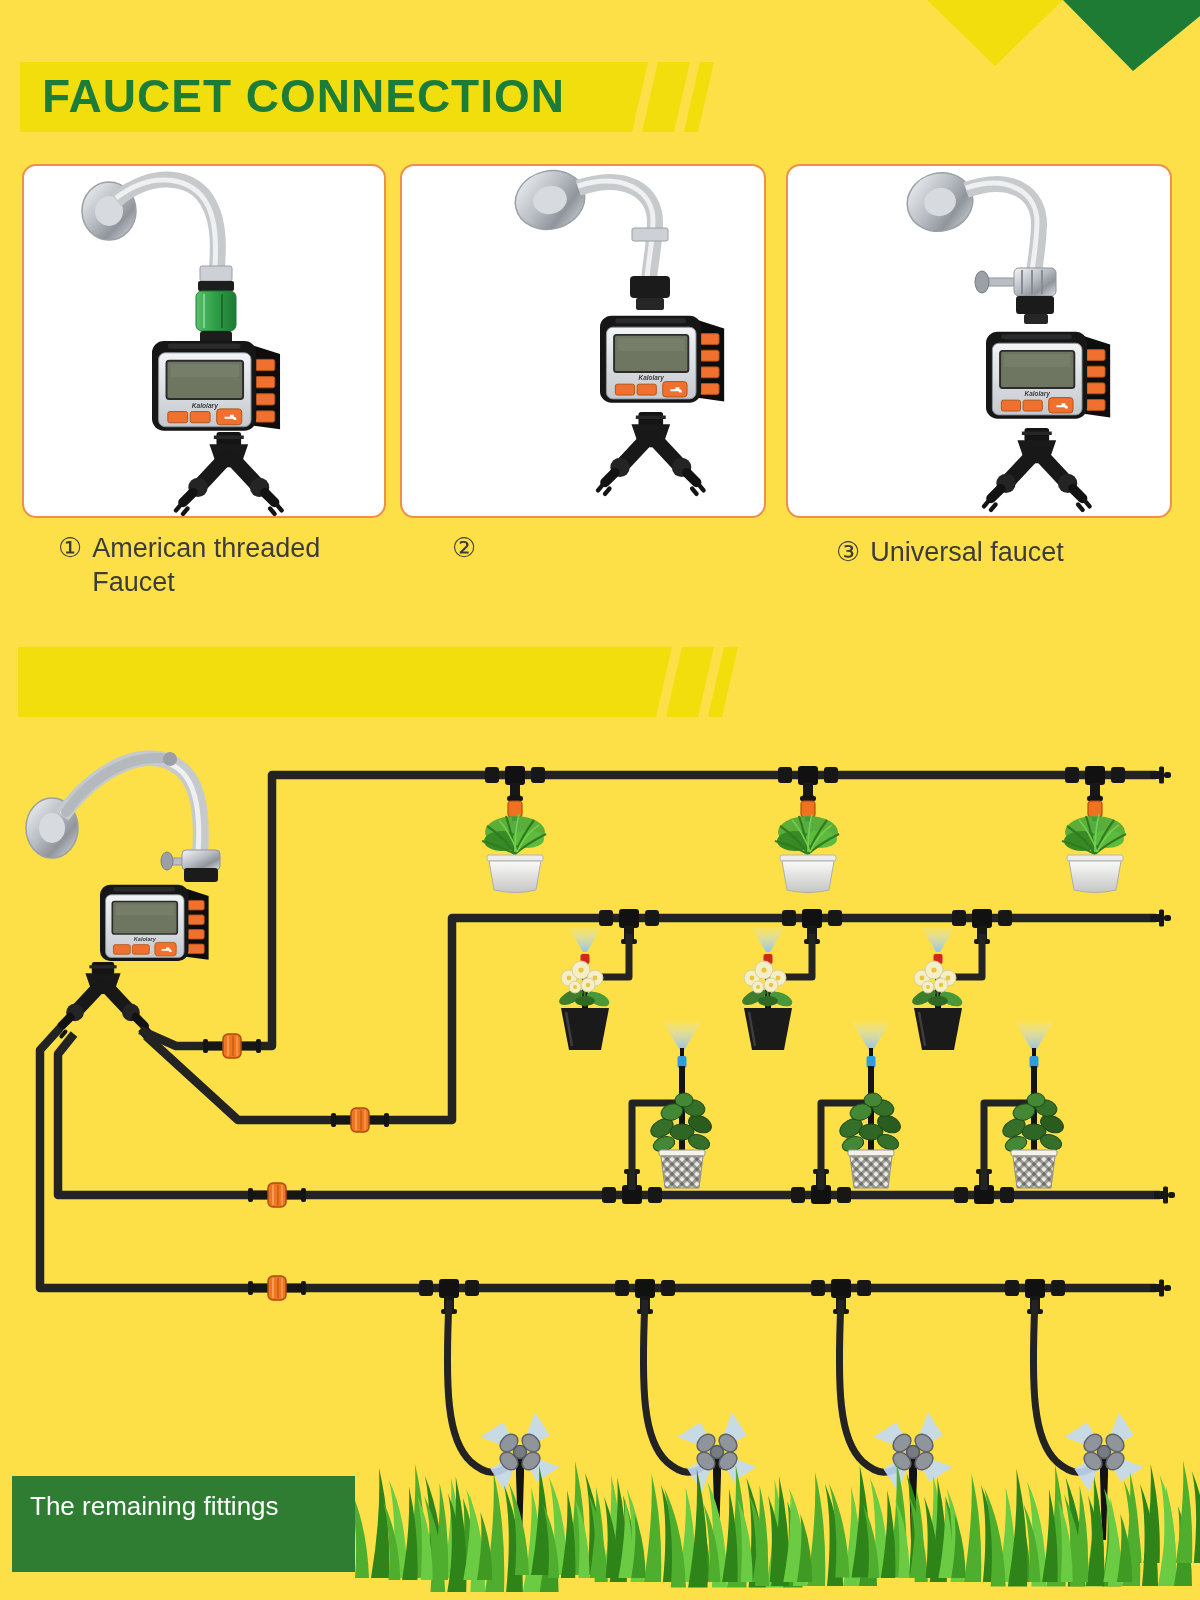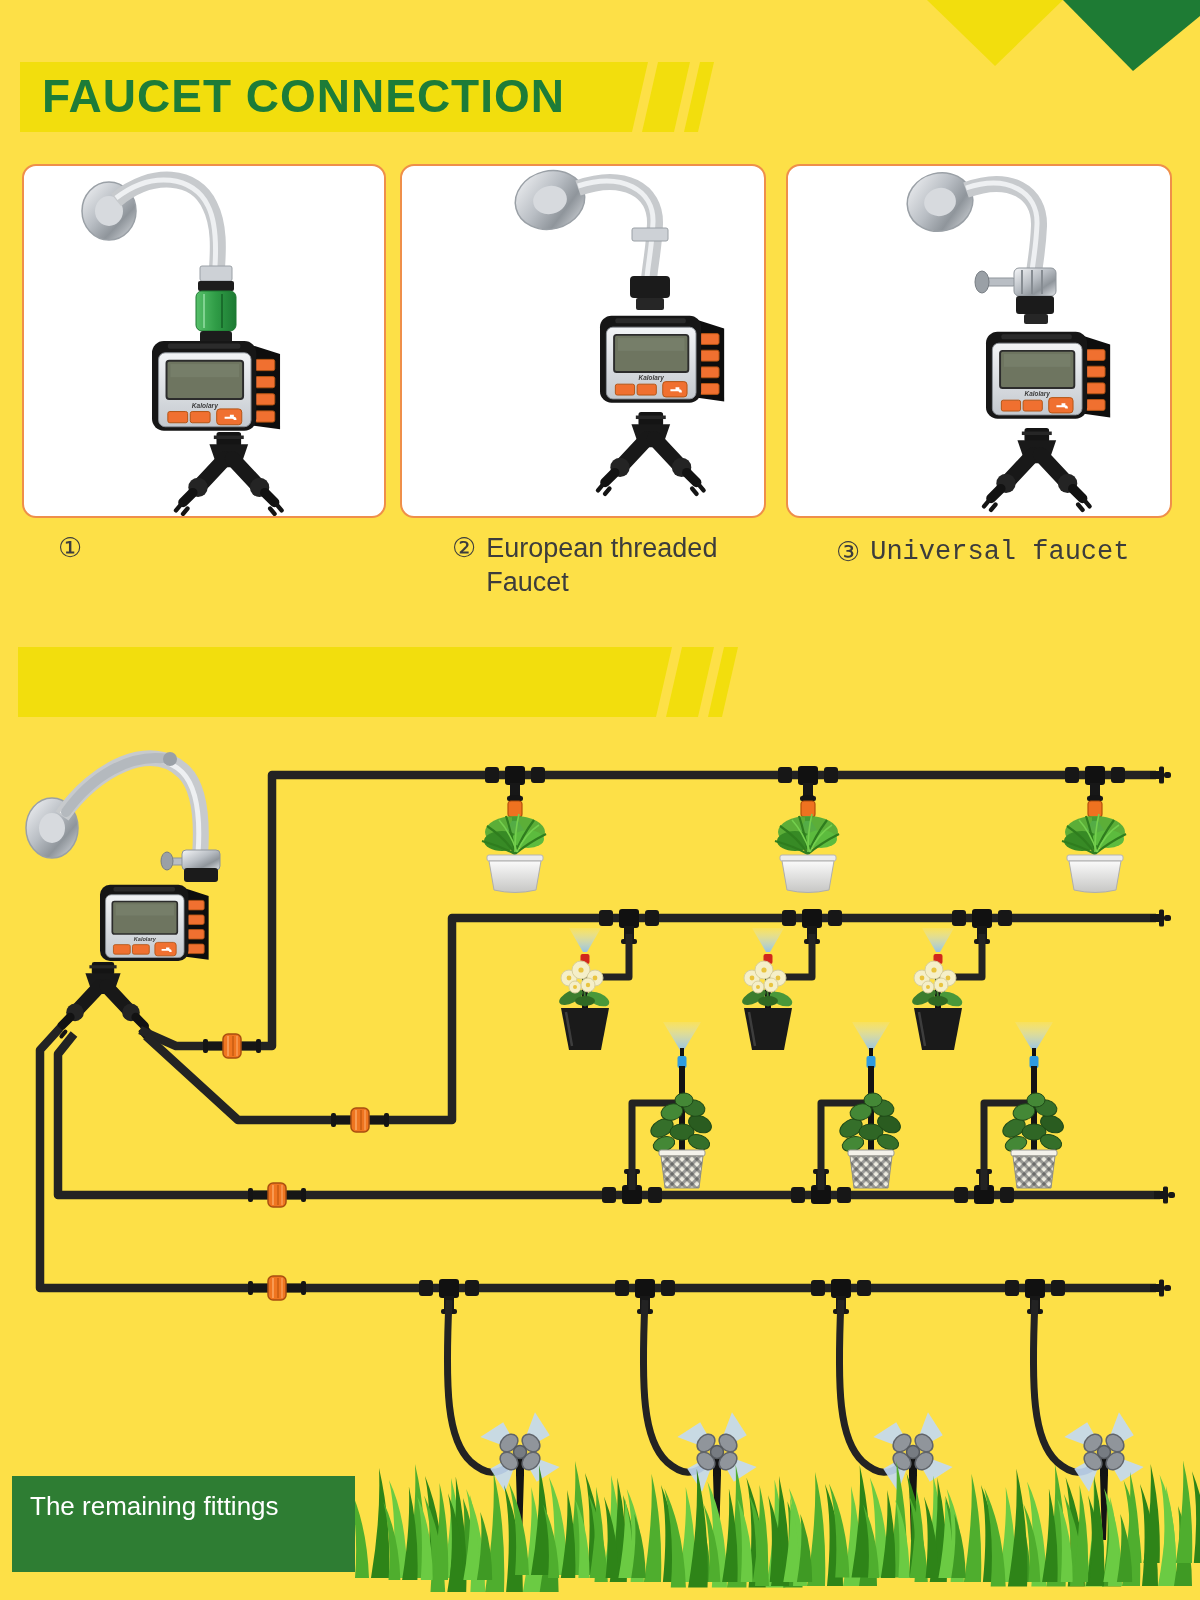--- a/index.html
+++ b/index.html
@@ -4,21 +4,21 @@
 <style>
   html,body{margin:0;padding:0;background:#fff;}
   .page{position:relative;width:1200px;height:1600px;background:#fde047;overflow:hidden;
         font-family:"Liberation Sans",sans-serif;}
   .abs{position:absolute;}
   .banner-text{position:absolute;font-weight:bold;font-size:46px;letter-spacing:1px;
                color:#1d7c38;white-space:nowrap;}
   .caption{position:absolute;display:flex;gap:10px;font-size:27px;color:#3c3c3c;line-height:1.25;}
   .caption .num{flex:0 0 auto;}
   .caption .lbl{max-width:236px;}
-  .caption3 .lbl{max-width:400px;font-family:Liberation Mono, monospace;}
+  .caption3 .lbl{max-width:400px;}
   .info-box{position:absolute;left:12px;top:1476px;width:343px;height:96px;background:#2e7d33;
             color:#ffffff;font-size:26px;line-height:37px;padding:12px 0 0 18px;box-sizing:border-box;}
   .card{position:absolute;border:2px solid #ef8f4a;border-radius:14px;background:#fff;}
   svg{display:block;}
 </style>
 </head>
 <body>
 
 <div class="page">
 
@@ -269,24 +269,24 @@
         <rect x="228" y="130" width="38" height="18" rx="3" fill="#1b1b1b"></rect>
         <rect x="236" y="148" width="24" height="10" rx="2" fill="#262626"></rect>
       </g>
       <use href="#timer" transform="translate(198,158) scale(0.64)"></use>
       <use href="#ysplit" transform="translate(196,262) scale(0.88)"></use>
     </svg>
   </div>
 
   <div class="caption" style="left:58px;top:532px">
     <span class="num">①</span>
+    <span class="lbl">American threaded Faucet</span>
   </div>
   <div class="caption" style="left:452px;top:532px">
     <span class="num">②</span>
-    <span class="lbl">European threaded Faucet</span>
   </div>
   <div class="caption caption3" style="left:836px;top:536px">
     <span class="num">③</span>
     <span class="lbl">Universal faucet</span>
   </div>
 
   <svg class="abs" style="left:0;top:640px" width="760" height="90">
     <polygon points="18,7 672,7 656,77 18,77" fill="#f2de0d"></polygon>
     <polygon points="682,7 714,7 698,77 666,77" fill="#f2de0d"></polygon>
     <polygon points="724,7 738,7 722,77 708,77" fill="#f2de0d"></polygon>

